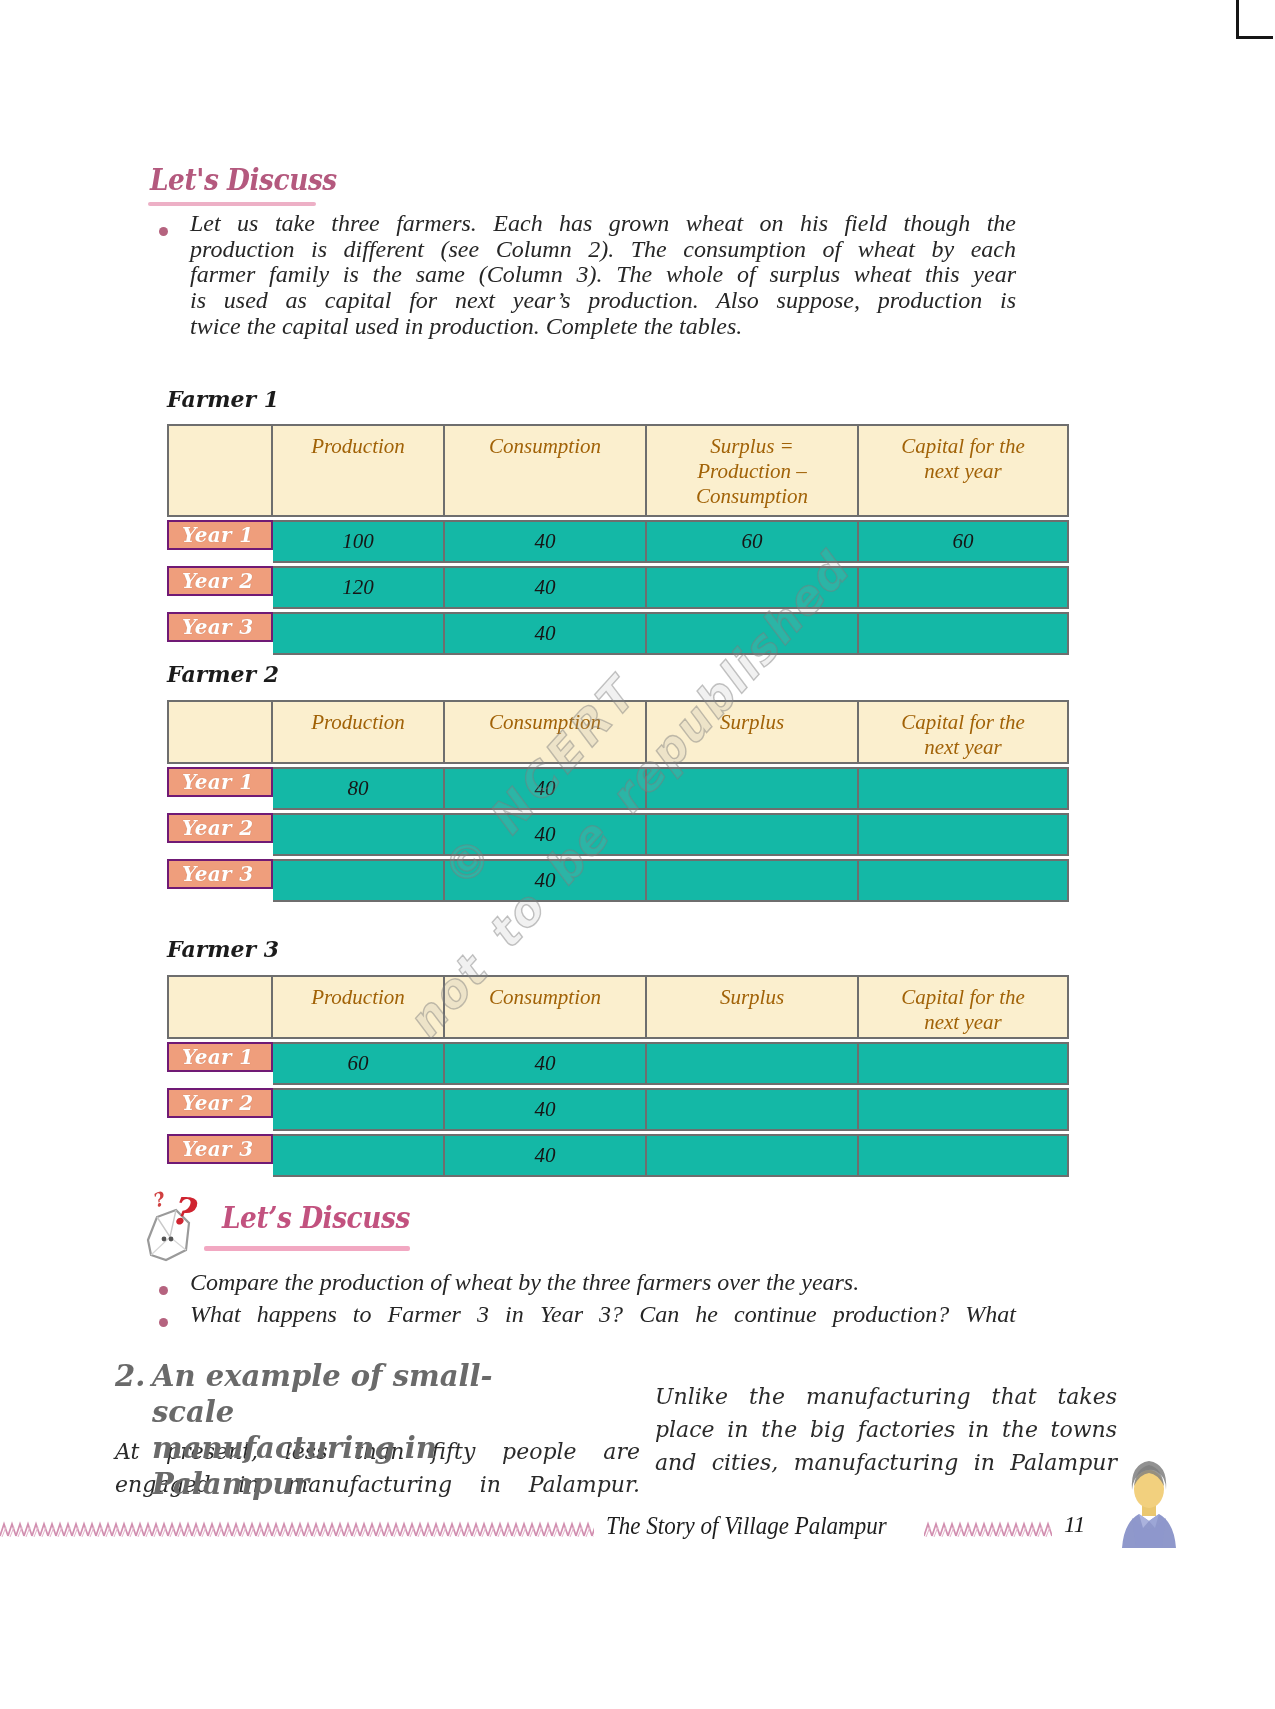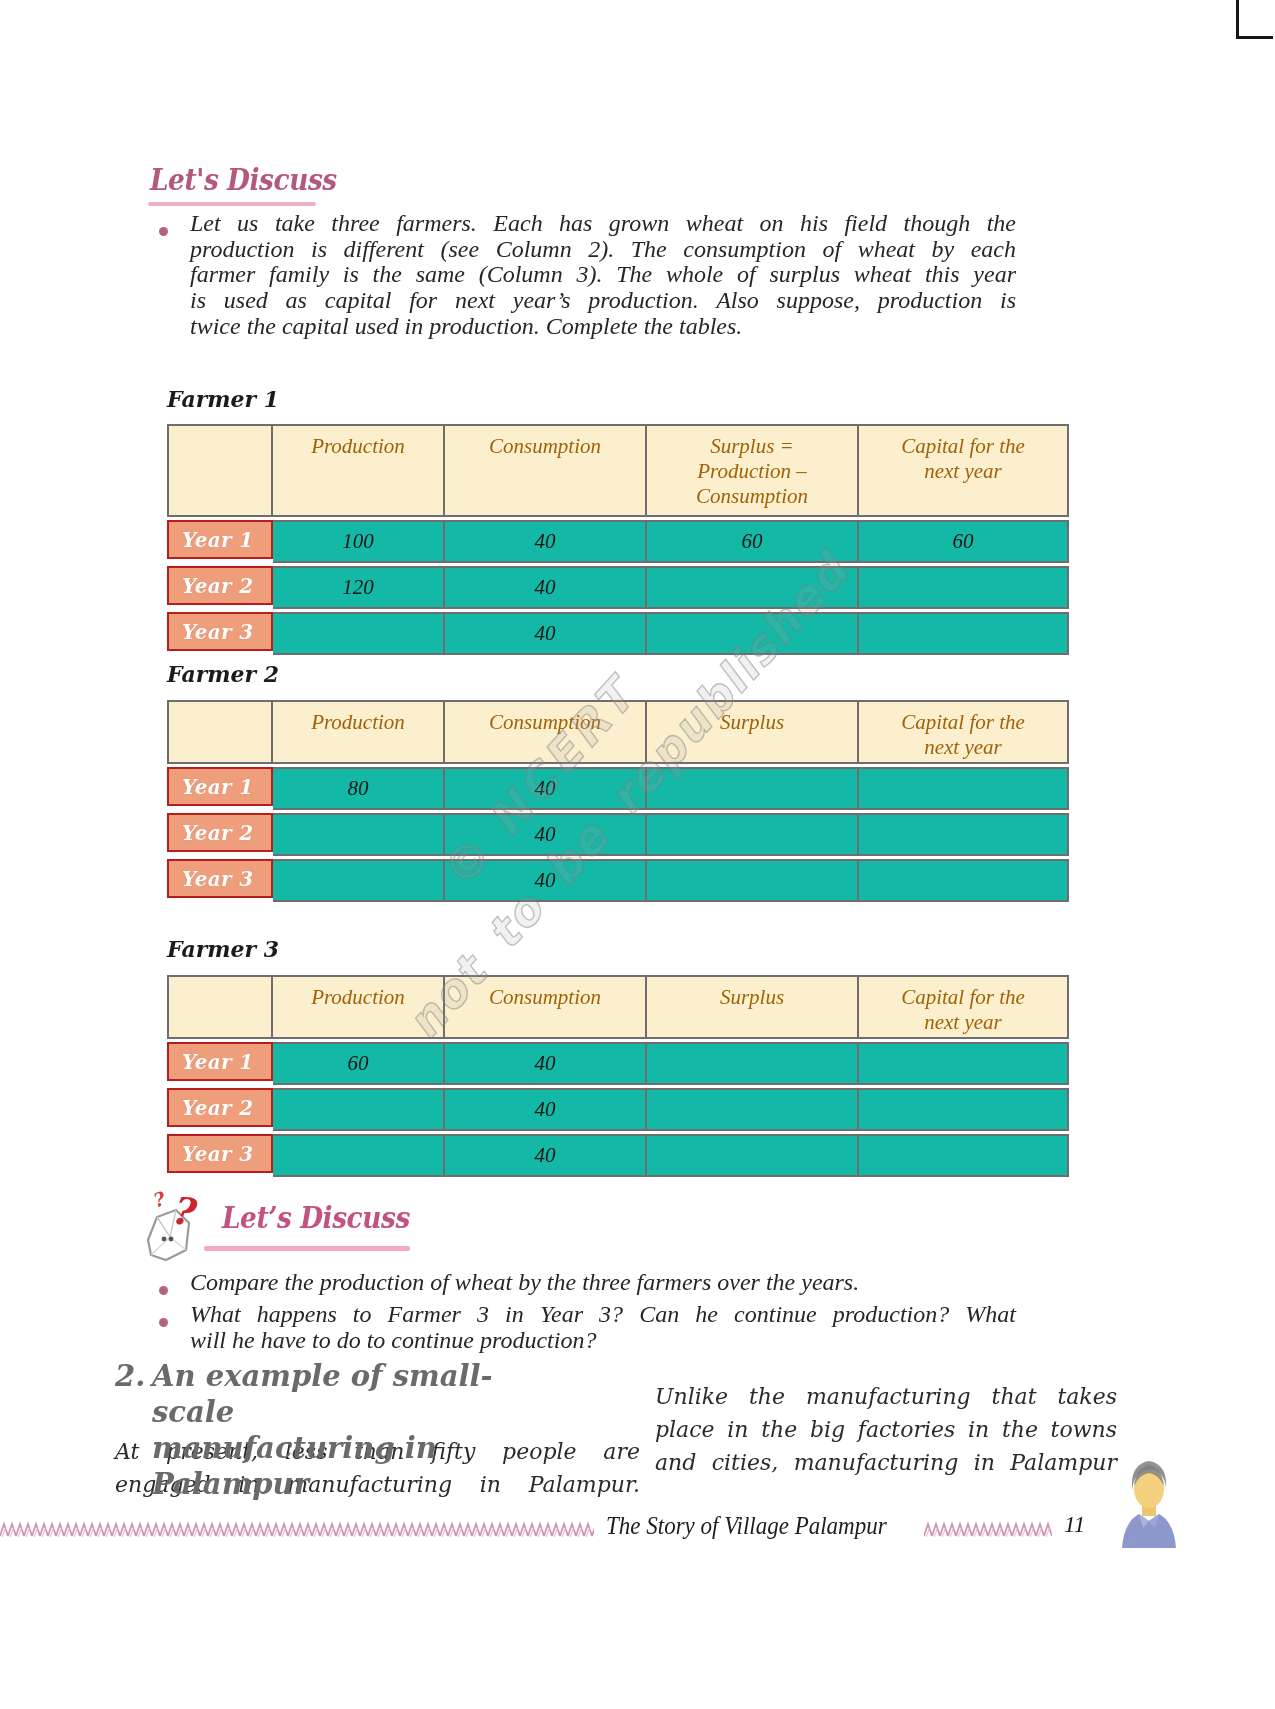--- a/index.html
+++ b/index.html
@@ -34,21 +34,21 @@
   .farmer-title { font-family:"DejaVu Serif",serif; font-weight:bold; font-size:22px; color:#1b1b1b; }
   .ftable { position:absolute; left:167px; width:902px; }
   .thead { display:flex; }
   .hcell { box-sizing:border-box; background:#FBEFCE; border:2px solid #6e6e6e; border-left-width:0;
     padding-top:8px; text-align:center; font-size:21px; line-height:25px; color:#a16207; white-space:pre-line; }
   .hcell:first-child { border-left-width:2px; }
   .t1 .hcell { height:93px; }
   .t23 .hcell { height:64px; }
   .c0{width:106px} .c1{width:172px} .c2{width:202px} .c3{width:212px} .c4{width:210px}
   .trow { display:flex; margin-top:3px; }
-  .ycell { box-sizing:border-box; width:106px; height:39px; background:#EF9E7C; border:2px solid #b91c1c;
+  .ycell { box-sizing:border-box; width:106px; height:30px; background:#EF9E7C; border:2px solid #701a75;
     color:#fff; font-weight:bold; font-size:20px; display:flex; align-items:center; padding-left:13px;
     font-family:"DejaVu Serif",serif; letter-spacing:0.3px; text-shadow:0 0 1px rgba(120,60,30,.35); }
   .dcell { box-sizing:border-box; height:43px; background:#14b8a6; border:2px solid #6e6e6e; border-left-width:0;
     display:flex; align-items:center; justify-content:center; font-size:21px; color:#161616; }
 
   
   .sec-head { font-family:"DejaVu Serif",serif; font-weight:bold; font-size:29px; line-height:36px; color:#6a6a6a; }
   .col-text { font-family:"DejaVu Serif",serif; font-size:22px; line-height:33px; color:#2a2a2a; }
 
   
@@ -215,21 +215,20 @@
   </div>
   <div class="abs underline-bar v2" style="left:204px; top:1246px; width:206px;"></div>
 
   <span class="abs bullet-dot" style="left:159px; top:1286px;"></span>
   <div class="abs body-text" style="left:190px; top:1270px; width:826px;">
     <div class="jline last">Compare the production of wheat by the three farmers over the years.</div>
   </div>
   <span class="abs bullet-dot" style="left:159px; top:1318px;"></span>
   <div class="abs body-text" style="left:190px; top:1302px; width:826px;">
     <div class="jline">What happens to Farmer 3 in Year 3? Can he continue production? What</div>
-    <div class="jline last">will he have to do to continue production?</div>
   </div>
 
   <div class="abs sec-head" style="left:115px; top:1358px;">2.</div>
   <div class="abs col-text" style="left:115px; top:1435px; width:525px;">
     <div class="jline">At present, less than fifty people are</div>
     <div class="jline">engaged in manufacturing in Palampur.</div>
   </div>
   <div class="abs sec-head" style="left:152px; top:1358px; width:420px;">
     <div>An example of small-scale</div>
     <div>manufacturing in Palampur</div>

